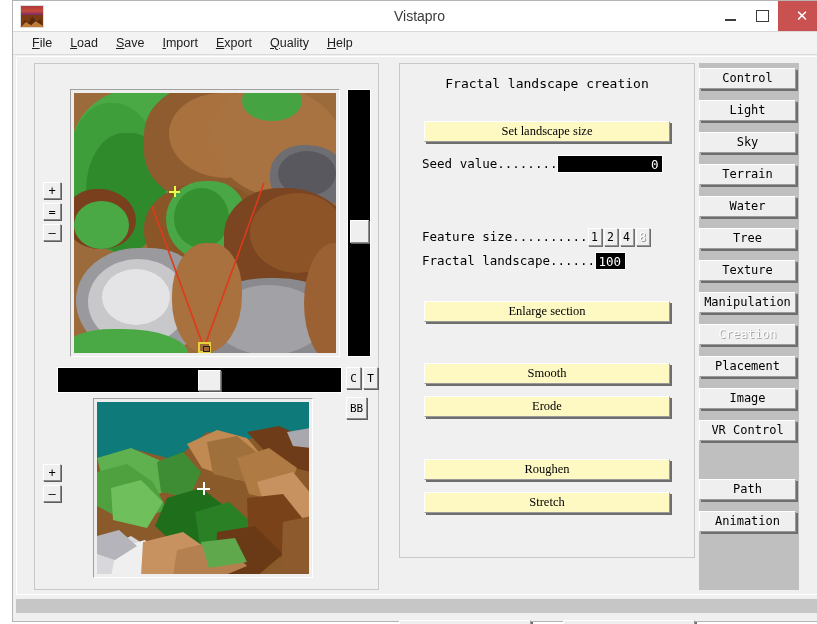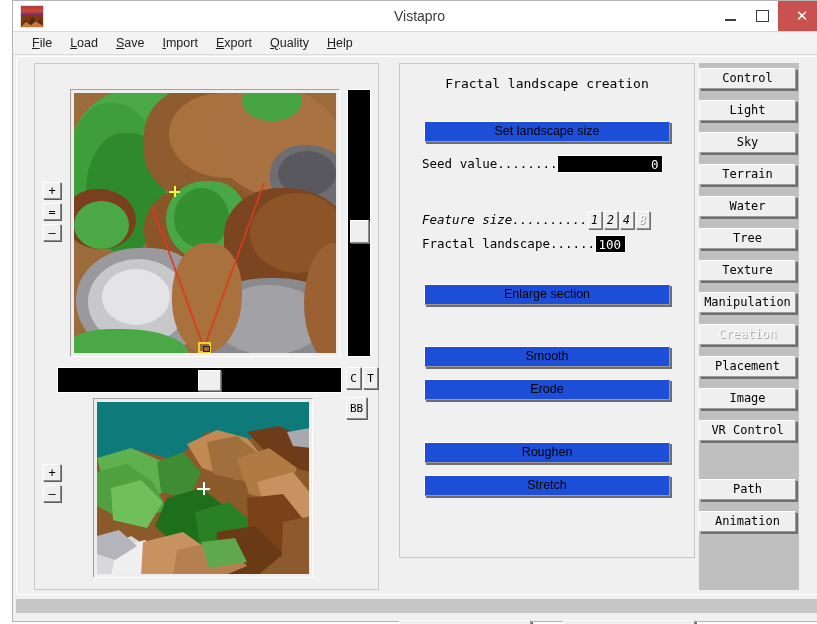--- a/index.html
+++ b/index.html
@@ -223,27 +223,27 @@
   .panel-title {
     text-align: center; margin-top: 12px;
     font-size: 13px; color: #000;
     letter-spacing: 0px;
   }
   .vbtn {
     display: block;
     width: 246px; margin: 12px auto;
     height: 21px; line-height: 19px;
     text-align: center;
-    background: #1d4ed8;
+    background: #fef9c3;
     border-top: 1px solid #ffffff;
     border-left: 1px solid #ffffff;
     border-right: 1px solid #9a9a9a;
     border-bottom: 1px solid #9a9a9a;
     box-shadow: 2px 2px 0 #6e6e6e;
-    font-family: Liberation Sans, sans-serif;
+    font-family: Liberation Serif, serif;
     font-size: 12.5px; color: #000;
     box-sizing: border-box;
     cursor: default;
   }
   .field-row {
     display: flex; align-items: center;
     width: 250px; margin: 0 auto;
     font-size: 12.5px; color: #000;
     height: 19px;
   }
@@ -452,21 +452,21 @@
       <div style="margin-top:30px;">
         <div class="vbtn">Set landscape size</div>
       </div>
 
 
       <div class="field-row" style="margin-top:8px;">
         <span class="field-label">Seed value........</span>
         <span class="black-field" style="width:106px;">0</span>
       </div>
 
-      <div class="field-row" style="margin-top:37px;font-style:italic;">
+      <div class="field-row" style="margin-top:54px;">
         <span class="field-label">Feature size..........</span>
         <span class="digit-btn">1</span>
         <span class="digit-btn">2</span>
         <span class="digit-btn">4</span>
         <span class="digit-btn disabled">8</span>
       </div>
 
       <div class="field-row" style="margin-top:5px;">
         <span class="field-label">Fractal landscape......</span>
         <span class="black-field" style="width:31px;">100</span>

